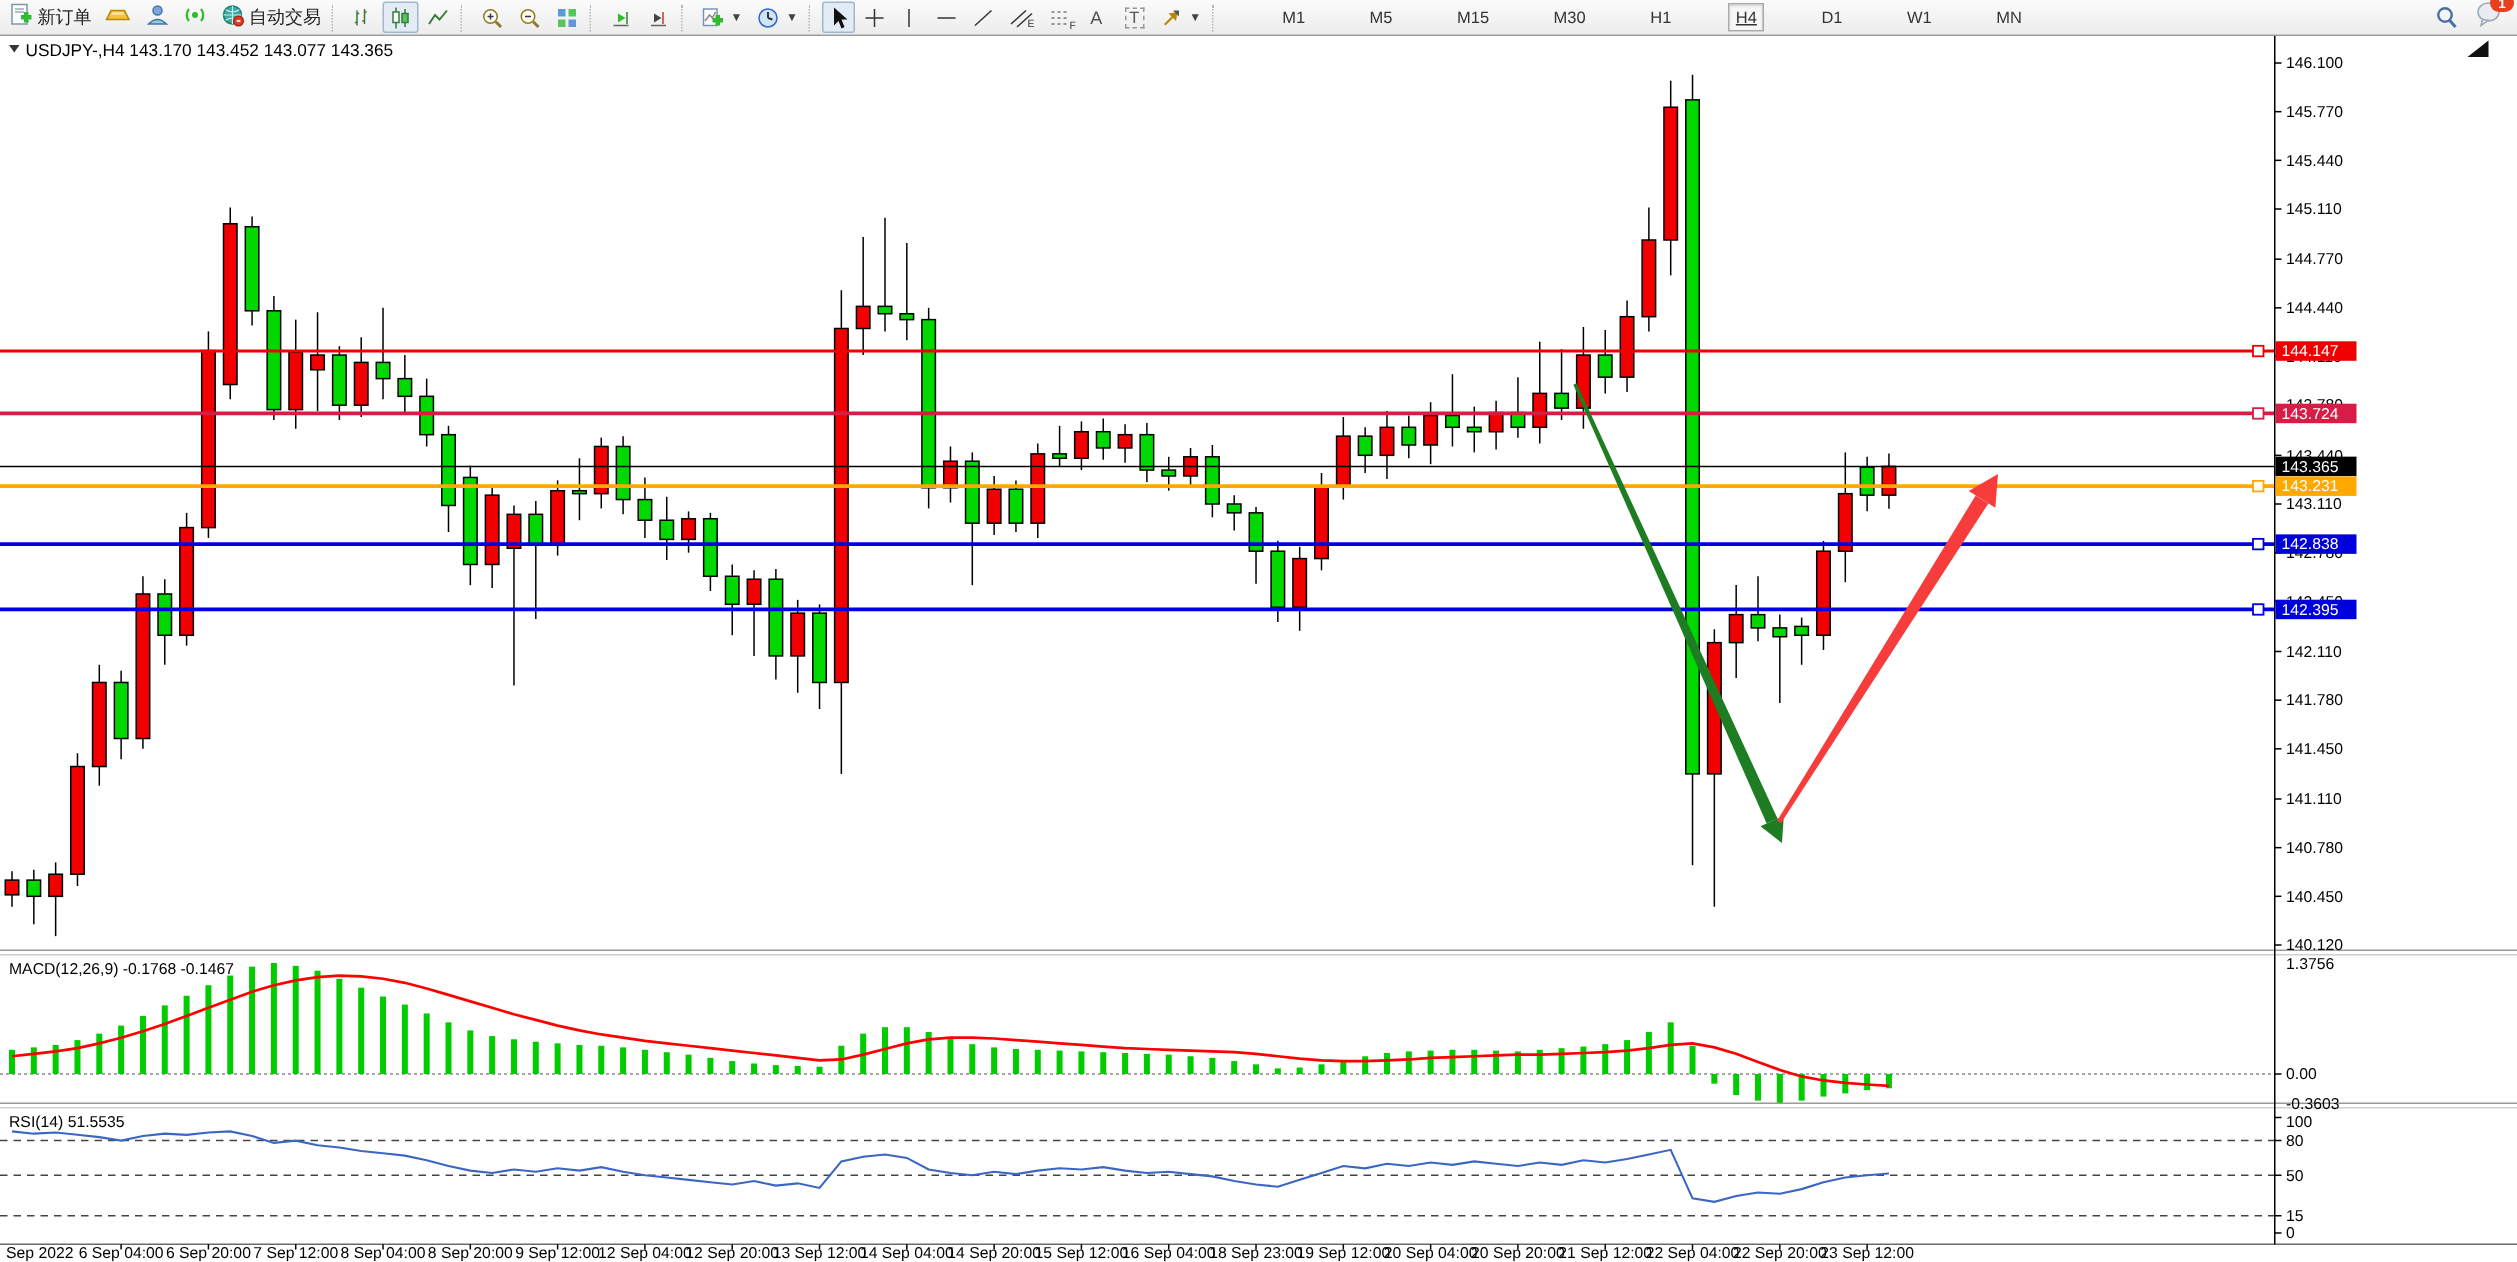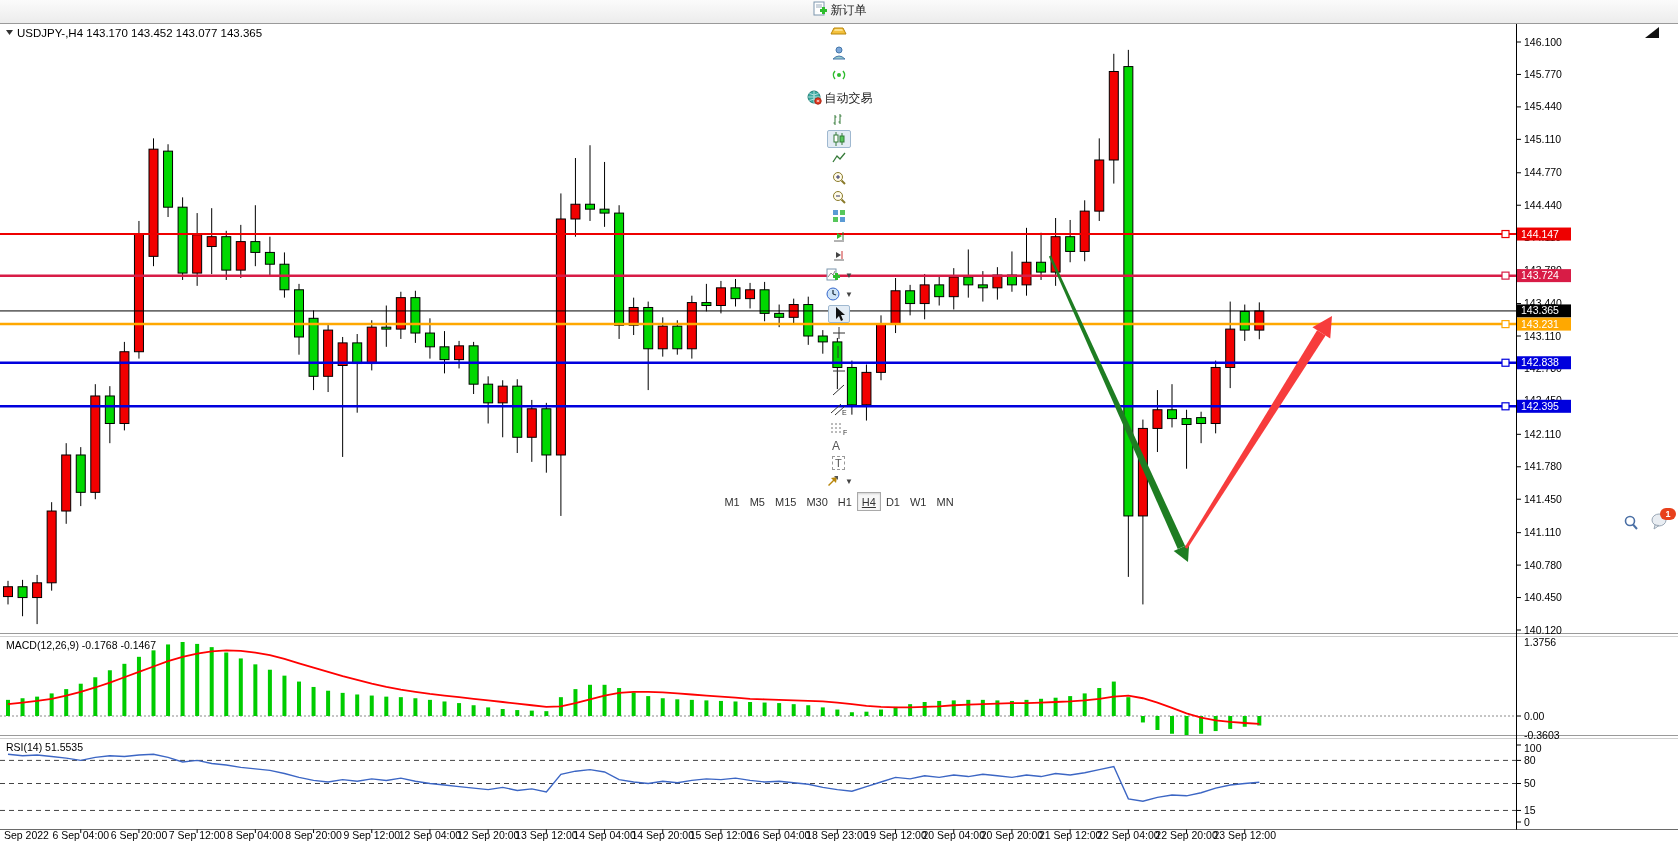--- a/index.html
+++ b/index.html
@@ -1,24 +1,24 @@
 <!DOCTYPE html>
 <html><head>
 <meta charset="utf-8">
 <style>
   html,body{margin:0;padding:0;background:#fff;width:1678px;height:841px;overflow:hidden;
     font-family:"Liberation Sans","DejaVu Sans",sans-serif;}
   .toolbar{position:absolute;left:0;top:0;width:1678px;height:24px;background:linear-gradient(#fbfbfb,#ececec);
-    border-bottom:1px solid #9a9a9a;display:flex;align-items:center;gap:1px;box-sizing:border-box;padding:0 2px;z-index:5;flex-direction:column;}
+    border-bottom:1px solid #9a9a9a;display:flex;align-items:center;gap:1px;box-sizing:border-box;padding:0 2px;z-index:5;}
   .tbtn{height:21px;min-width:22px;display:flex;align-items:center;gap:3px;padding:0 3px;border:1px solid transparent;
     background:transparent;font-size:12px;color:#222;cursor:default;border-radius:2px;}
   .tbtn.pressed{background:#e3ecf5;border:1px solid #9fb8d0;}
   .tsep{width:5px;height:18px;border-left:1px dotted #b5b5b5;margin:0 2px;}
   .tf{height:19px;min-width:24px;font-size:11px;color:#333;display:flex;align-items:center;justify-content:center;
-    padding:0 4px;border:1px solid transparent;background:transparent;}
+    padding:0 4px;border:1px solid transparent;background:transparent;margin-left:33px;}
   .tf.active{background:#f7f7f7;border:1px solid #a9a9a9;box-shadow:inset 0 1px 2px rgba(0,0,0,.15);text-decoration:underline;}
   .tb-right{margin-left:auto;display:flex;align-items:center;gap:6px;padding-right:6px;}
   .badge{position:absolute;top:-4px;right:-6px;background:#e8401c;color:#fff;border-radius:8px;font-size:9px;
     min-width:12px;height:12px;line-height:12px;text-align:center;font-weight:bold;padding:0 2px;}
   .bubble-wrap{position:relative;}
   .caret{font-size:8px;color:#444;margin-left:1px;}
   svg text{font-family:"Liberation Sans","DejaVu Sans",sans-serif;}
 </style>
 </head>
 <body>

